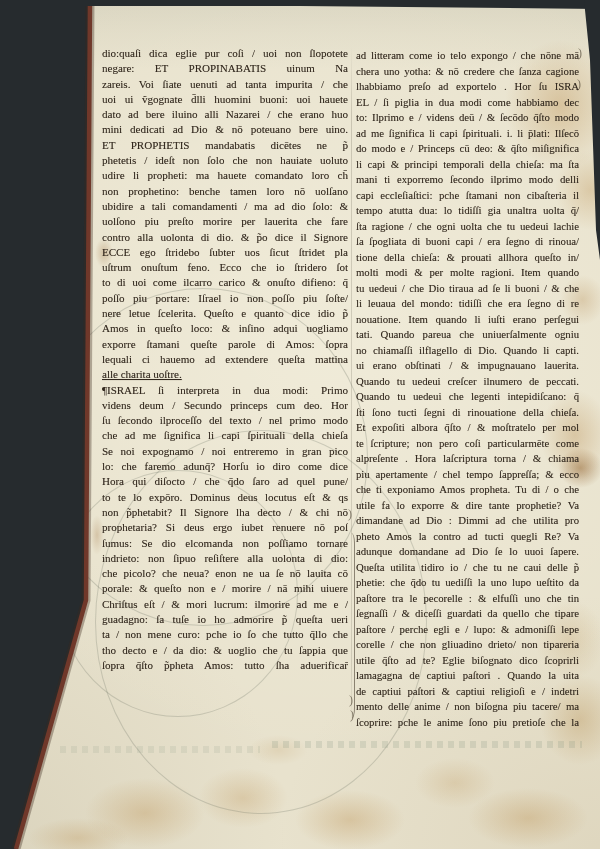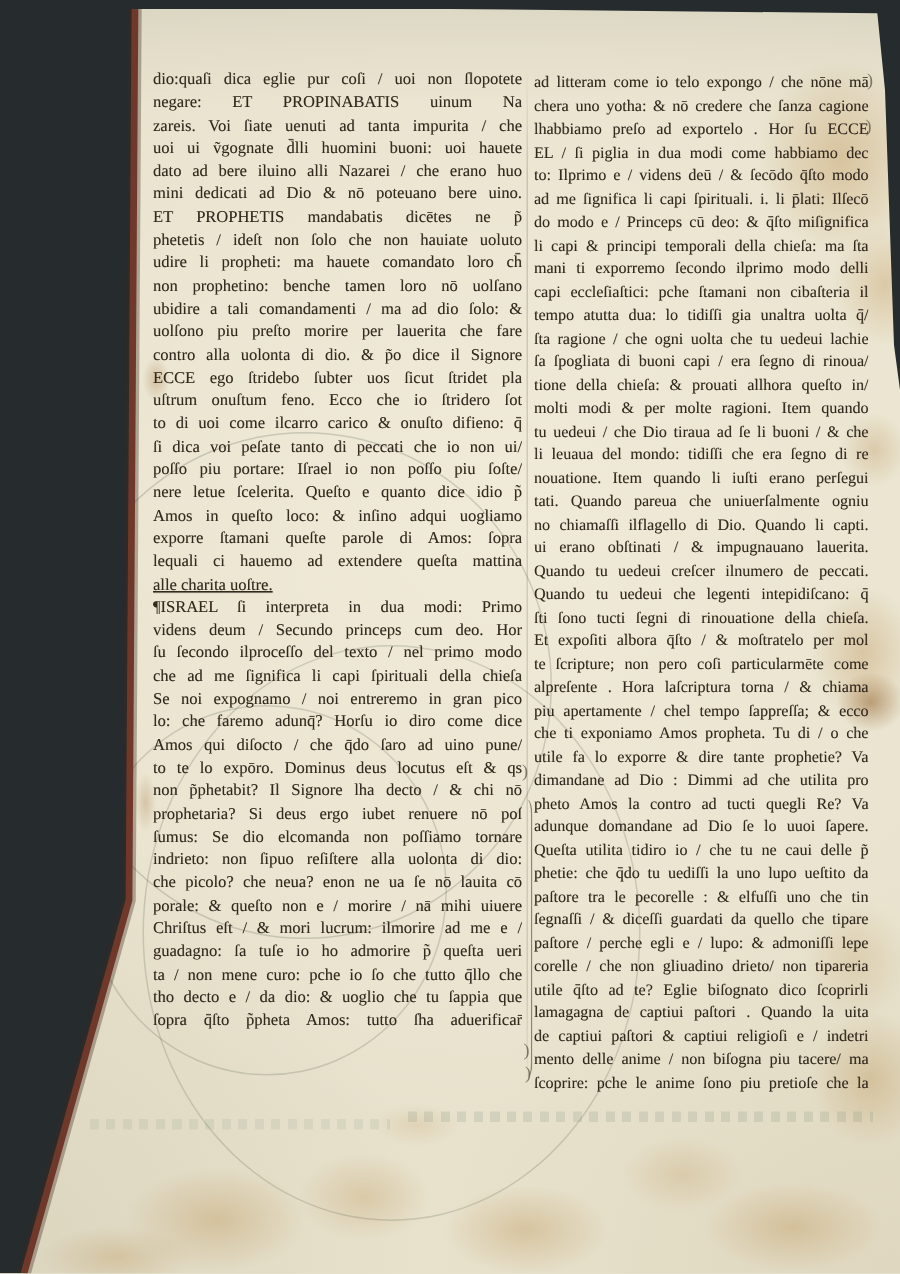--- a/index.html
+++ b/index.html
@@ -102,51 +102,50 @@
     <div class="line">ET PROPHETIS mandabatis dicētes ne p̃</div>
     <div class="line">phetetis / ideſt non ſolo che non hauiate uoluto</div>
     <div class="line">udire li propheti: ma hauete comandato loro ch̄</div>
     <div class="line">non prophetino: benche tamen loro nō uolſano</div>
     <div class="line">ubidire a tali comandamenti / ma ad dio ſolo: &amp;</div>
     <div class="line">uolſono piu preſto morire per lauerita che fare</div>
     <div class="line">contro alla uolonta di dio. &amp; p̃o dice il Signore</div>
     <div class="line">ECCE ego ſtridebo ſubter uos ſicut ſtridet pla</div>
     <div class="line">uſtrum onuſtum feno. Ecco che io ſtridero ſot</div>
     <div class="line">to di uoi come ilcarro carico &amp; onuſto difieno: q̄</div>
-    <div class="line">ſi dica voi peſate tanto di peccati che io non ui/</div>
     <div class="line">poſſo piu portare: Iſrael io non poſſo piu ſoſte/</div>
     <div class="line">nere letue ſcelerita. Queſto e quanto dice idio p̃</div>
     <div class="line">Amos in queſto loco: &amp; inſino adqui uogliamo</div>
     <div class="line">exporre ſtamani queſte parole di Amos: ſopra</div>
     <div class="line">lequali ci hauemo ad extendere queſta mattina</div>
     <div class="line short">alle charita uoſtre.</div>
     <div class="line">¶ISRAEL ſi interpreta in dua modi: Primo</div>
     <div class="line">videns deum / Secundo princeps cum deo. Hor</div>
     <div class="line">ſu ſecondo ilproceſſo del texto / nel primo modo</div>
     <div class="line">che ad me ſignifica li capi ſpirituali della chieſa</div>
     <div class="line">Se noi expognamo / noi entreremo in gran pico</div>
     <div class="line">lo: che faremo adunq̄? Horſu io diro come dice</div>
-    <div class="line">Amos qui diſocto / che q̄do ſaro ad uino pune/</div>
+    <div class="line">Hora qui diſocto / che q̄do ſaro ad quel pune/</div>
     <div class="line">to te lo expōro. Dominus deus locutus eſt &amp; qs</div>
     <div class="line">non p̃phetabit? Il Signore lha decto / &amp; chi nō</div>
     <div class="line">prophetaria? Si deus ergo iubet renuere nō poſ</div>
     <div class="line">ſumus: Se dio elcomanda non poſſiamo tornare</div>
     <div class="line">indrieto: non ſipuo reſiſtere alla uolonta di dio:</div>
     <div class="line">che picolo? che neua? enon ne ua ſe nō lauita cō</div>
     <div class="line">porale: &amp; queſto non e / morire / nā mihi uiuere</div>
     <div class="line">Chriſtus eſt / &amp; mori lucrum: ilmorire ad me e /</div>
     <div class="line">guadagno: ſa tuſe io ho admorire p̃ queſta ueri</div>
     <div class="line">ta / non mene curo: pche io ſo che tutto q̄llo che</div>
     <div class="line">tho decto e / da dio: &amp; uoglio che tu ſappia que</div>
     <div class="line">ſopra q̄ſto p̃pheta Amos: tutto ſha aduerificar̄</div>
   </div>
 <div class="col" id="col-right">
     <div class="line">ad litteram come io telo expongo / che nōne mā</div>
     <div class="line">chera uno yotha: &amp; nō credere che ſanza cagione</div>
-    <div class="line">lhabbiamo preſo ad exportelo . Hor ſu ECCE</div>
+    <div class="line">lhabbiamo preſo ad exportelo . Hor ſu ISRA</div>
     <div class="line">EL / ſi piglia in dua modi come habbiamo dec</div>
     <div class="line">to: Ilprimo e / videns deū / &amp; ſecōdo q̄ſto modo</div>
     <div class="line">ad me ſignifica li capi ſpirituali. i. li p̄lati: Ilſecō</div>
     <div class="line">do modo e / Princeps cū deo: &amp; q̄ſto miſignifica</div>
     <div class="line">li capi &amp; principi temporali della chieſa: ma ſta</div>
     <div class="line">mani ti exporremo ſecondo ilprimo modo delli</div>
     <div class="line">capi eccleſiaſtici: pche ſtamani non cibaſteria il</div>
     <div class="line">tempo atutta dua: lo tidiſſi gia unaltra uolta q̄/</div>
     <div class="line">ſta ragione / che ogni uolta che tu uedeui lachie</div>
     <div class="line">ſa ſpogliata di buoni capi / era ſegno di rinoua/</div>

